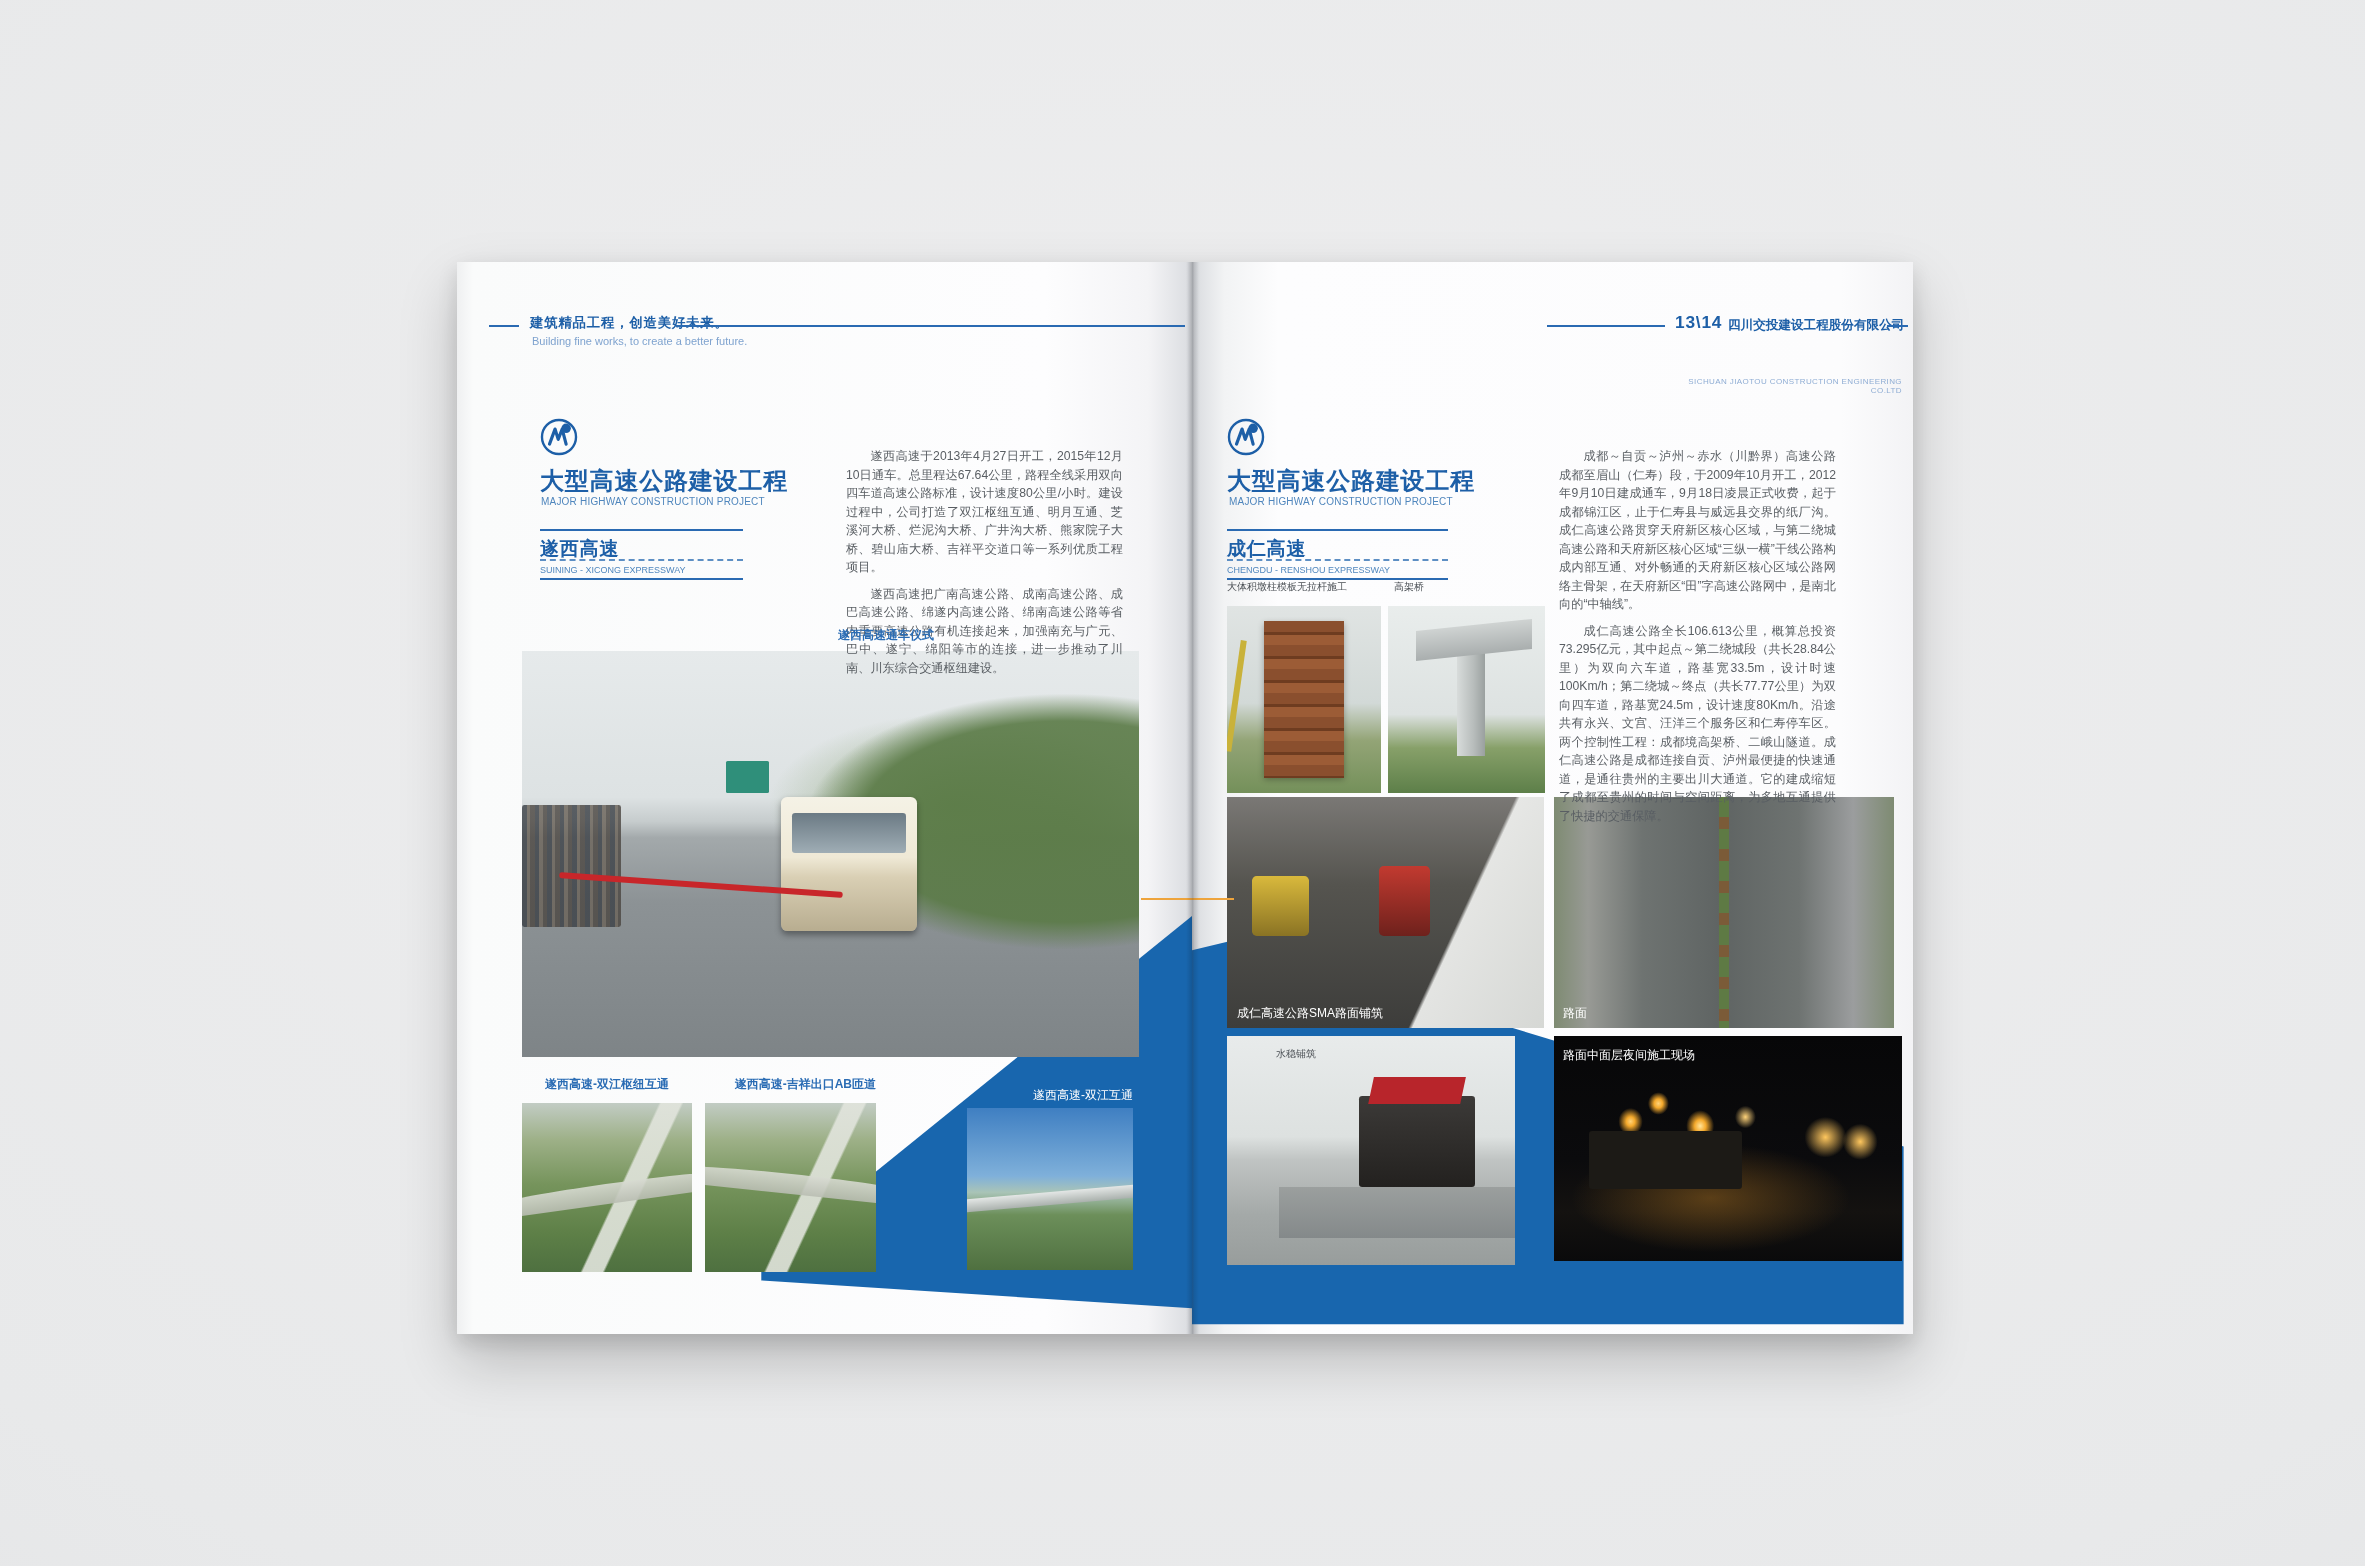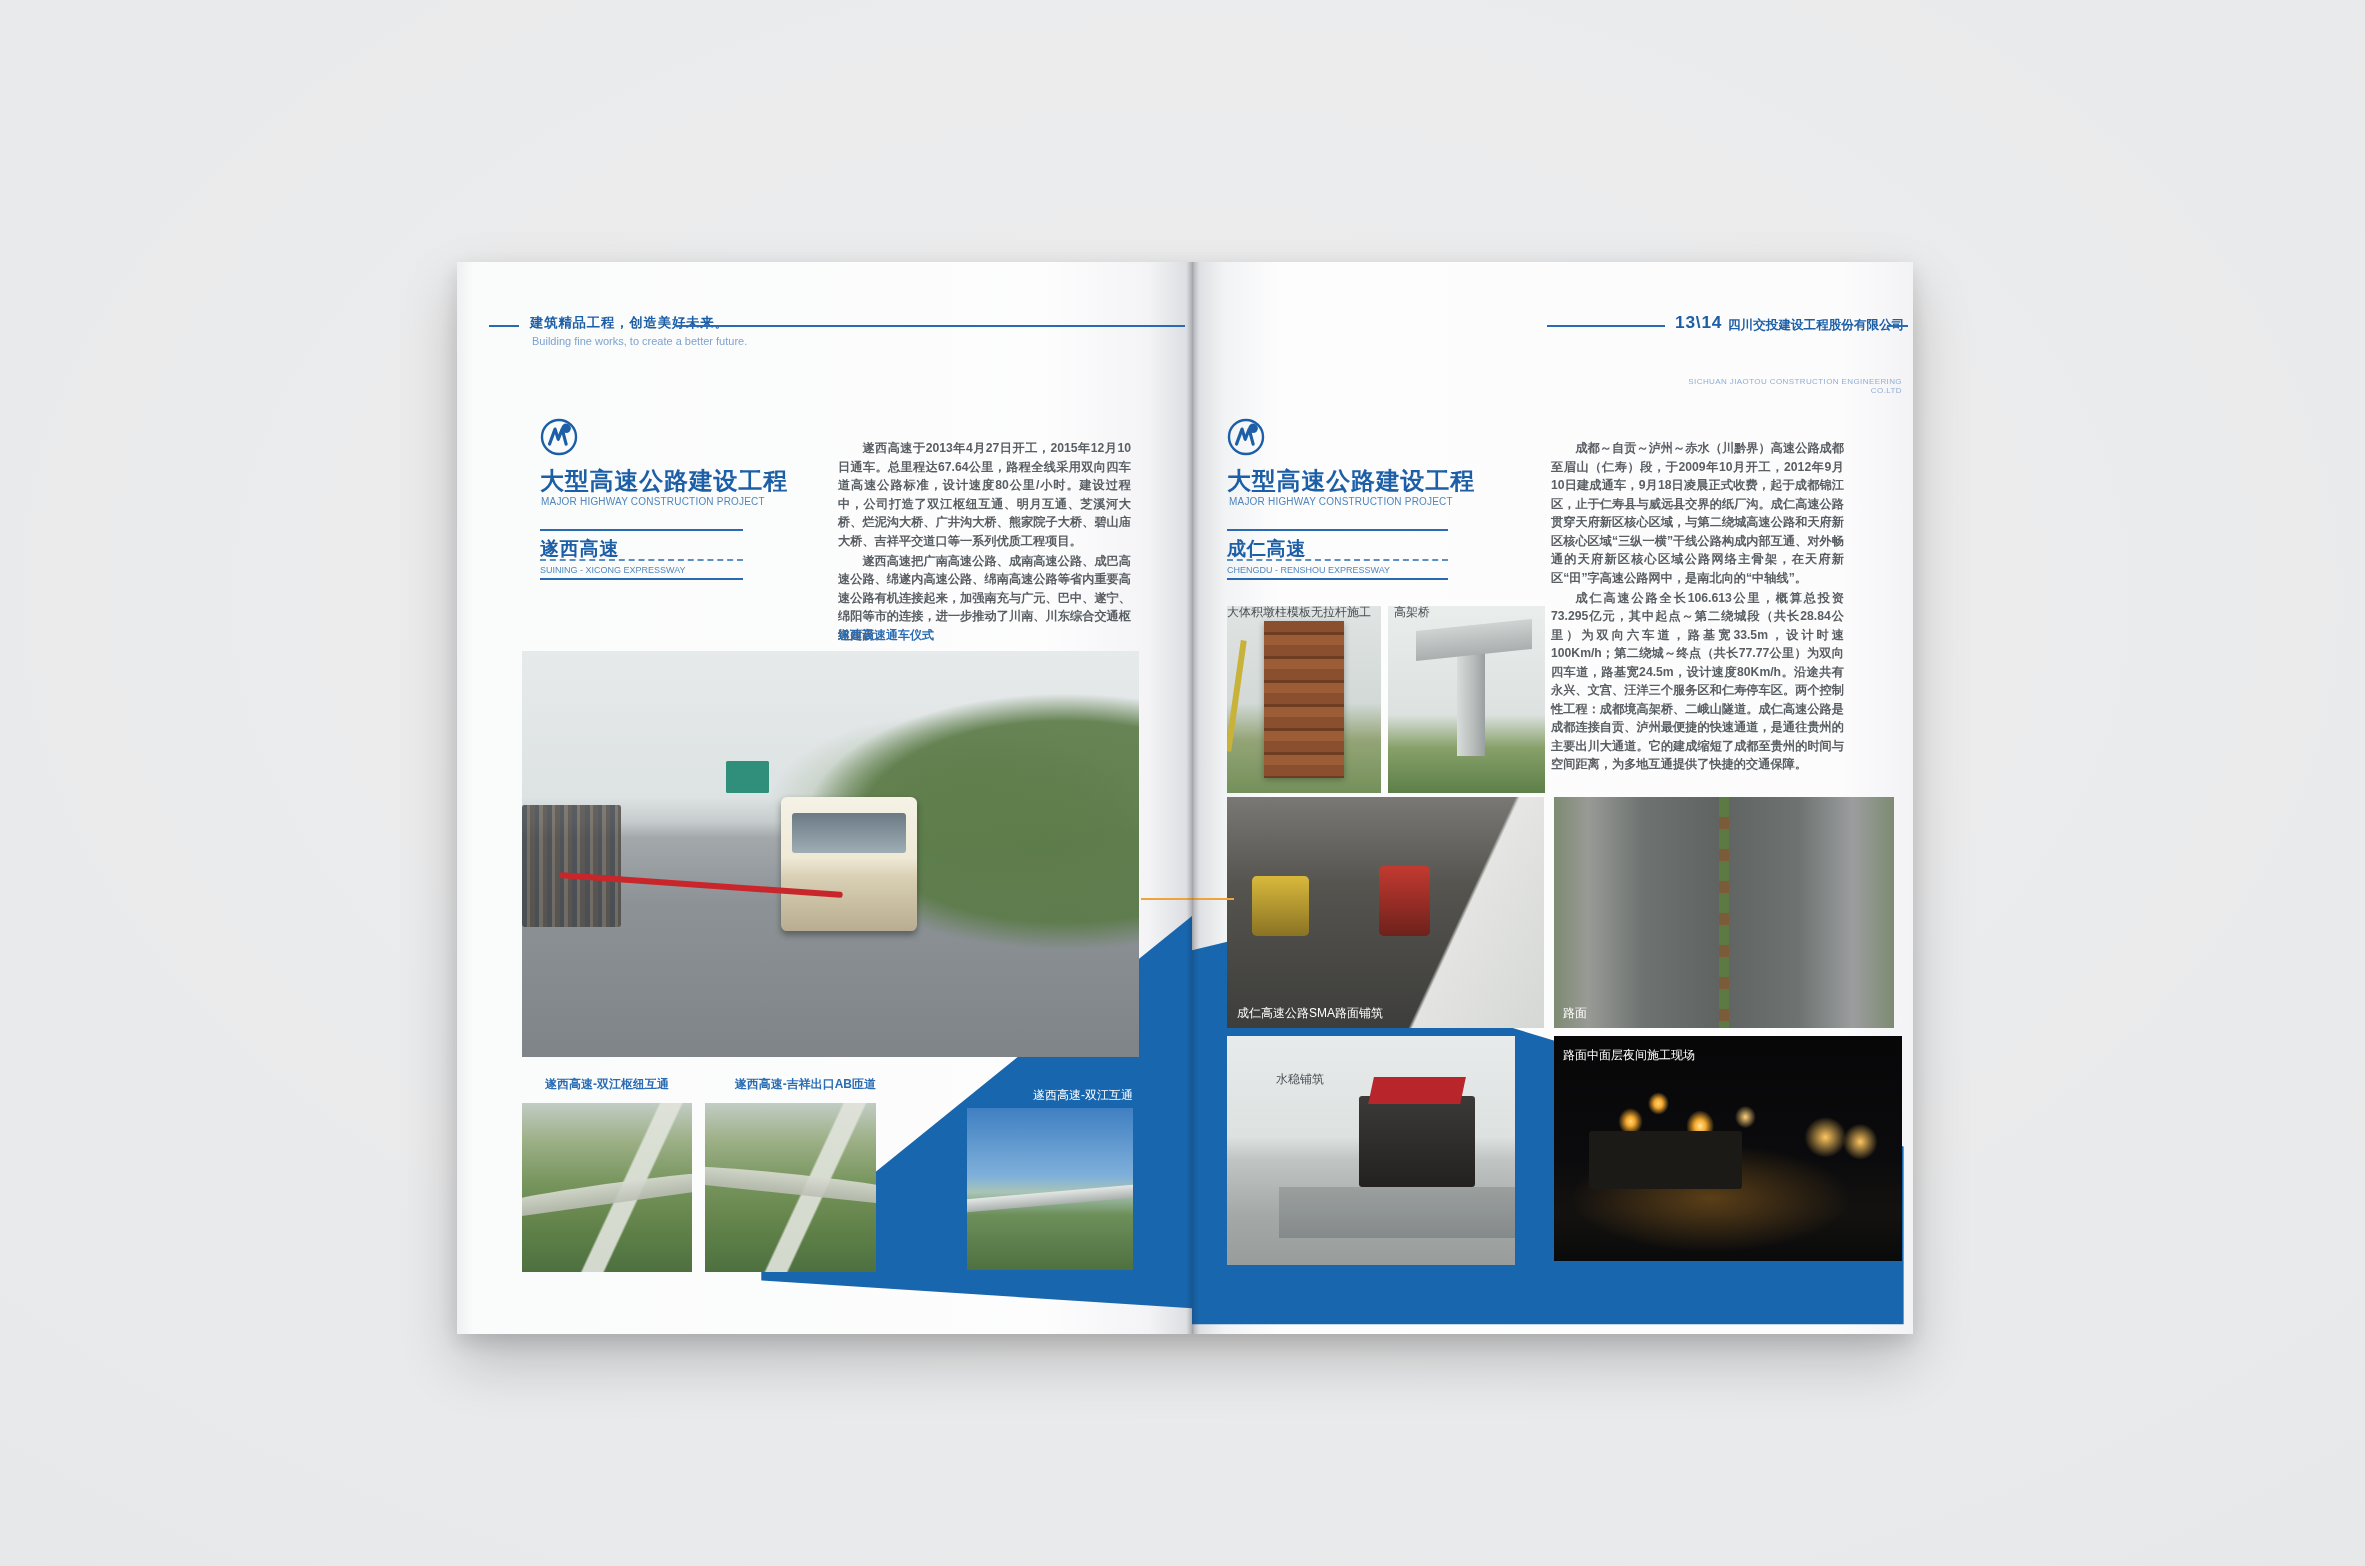--- a/index.html
+++ b/index.html
@@ -29,27 +29,27 @@
   .logo{position:absolute;width:38px;height:38px;z-index:5;}
   .sec-title{position:absolute;font-size:24px;font-weight:bold;color:#1d5fa7;letter-spacing:0.8px;z-index:5;}
   .sec-title-en{position:absolute;font-size:10px;color:#4f86bd;letter-spacing:0.2px;z-index:5;}
   .sec-rule{position:absolute;height:1.6px;background:#2a6ab2;z-index:5;}
   .sec-route{position:absolute;font-size:19px;font-weight:bold;color:#1d5fa7;letter-spacing:0.8px;z-index:5;}
   .sec-dash{position:absolute;height:0;border-top:2.4px dashed #5d8fc4;z-index:5;}
   .sec-route-en{position:absolute;font-size:9px;color:#4f86bd;z-index:5;}
 
   
   .bodycol{position:absolute;z-index:5;color:#595e63;font-size:12.2px;line-height:18.5px;text-align:justify;}
-  .bodycol p{margin:0;text-indent:2em;font-weight:bold;}
+  .bodycol p{margin:8px;text-indent:2em;}
   .bodycol p + p{margin-top:1.6px;}
 
   
   .ph{position:absolute;z-index:4;overflow:hidden;}
   .cap-blue{position:absolute;z-index:6;font-size:12px;font-weight:bold;color:#2a6cb4;}
-  .cap-dark{position:absolute;z-index:6;font-size:12px;color:#4a4f54;margin-top:24px;}
+  .cap-dark{position:absolute;z-index:6;font-size:10px;color:#4a4f54;}
   .cap-white{position:absolute;z-index:6;font-size:12px;color:#ffffff;}
 
   
   .band{position:absolute;inset:0;background:#1866ae;z-index:2;}
   .band.left-band{clip-path:polygon(41.4% 93.5%,100% 61%,100% 97.6%,41.4% 95%);}
   .band.right-band{clip-path:polygon(0 64.2%,4.9% 63.4%,98.7% 82.5%,98.7% 99.1%,0 99.1%);}
   .accent-line{position:absolute;left:684px;top:636px;width:93px;height:2.4px;background:#eea43c;z-index:8;}
 
   
   .ph-ceremony{background:

